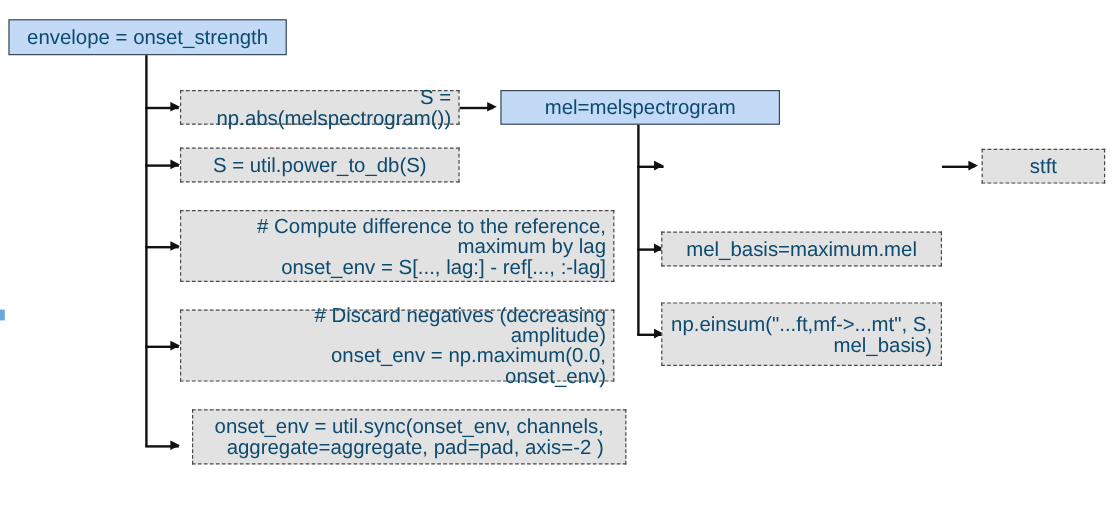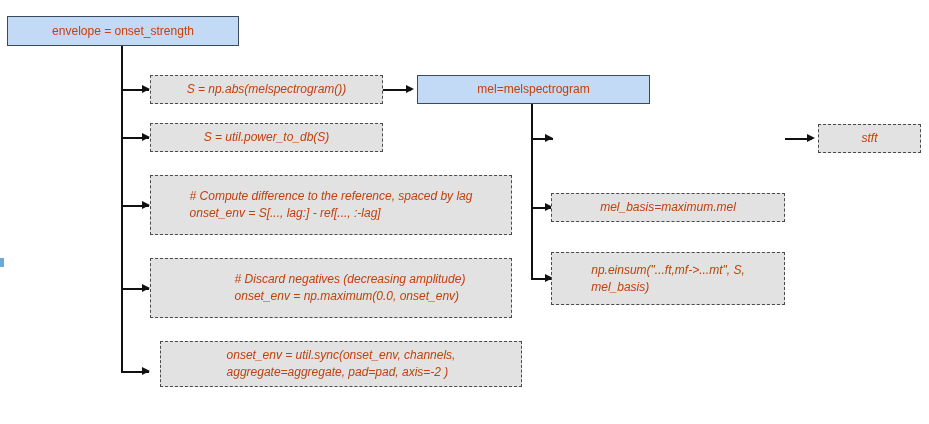--- a/index.html
+++ b/index.html
@@ -14,35 +14,34 @@
     background: #ffffff;
     font-family: "Liberation Sans", sans-serif;
     overflow: hidden;
   }
   .node {
     position: absolute;
     box-sizing: border-box;
     display: flex;
     align-items: center;
     justify-content: center;
-    text-align: left;
-    color: #c2410c;
-    font-size: 12px;
+    text-align: right;
+    color: #0c4a6e;
+    font-size: 17px;
     line-height: 17px;
     padding: 2px 6px;
     white-space: pre-line;
   }
   .node.primary {
     background: #c3daf7;
     border: 1.6px solid #3b4a5a;
   }
   .node.step {
     background: #e2e2e2;
     border: 1.6px dashed #4a4a4a;
-    font-style: italic;
   }
   .edge {
     position: absolute;
     background: #111111;
   }
   .edge.h { height: 1.6px; }
   .edge.v { width: 1.6px; }
   .arrow {
     position: absolute;
     width: 0;
@@ -79,21 +78,21 @@
   <div class="edge h" style="left:121px; top:288px; width:28px;"></div>
   <div class="arrow" style="left:142px; top:284px;"></div>
 
   <div class="edge h" style="left:121px; top:371px; width:28px;"></div>
   <div class="arrow" style="left:142px; top:367px;"></div>
 
   <div class="node step" style="left:150px; top:75px; width:233px; height:29px;">S = np.abs(melspectrogram())</div>
 
   <div class="node step" style="left:150px; top:123px; width:233px; height:29px;">S = util.power_to_db(S)</div>
 
-  <div class="node step" style="left:150px; top:175px; width:362px; height:60px;"># Compute difference to the reference, spaced by lag
+  <div class="node step" style="left:150px; top:175px; width:362px; height:60px;"># Compute difference to the reference, maximum by lag
 onset_env = S[..., lag:] - ref[..., :-lag]</div>
 
   <div class="node step" style="left:150px; top:258px; width:362px; height:60px;padding-left:44px;"># Discard negatives (decreasing amplitude)
 onset_env = np.maximum(0.0, onset_env)</div>
 
   <div class="node step" style="left:160px; top:341px; width:362px; height:46px;">onset_env = util.sync(onset_env, channels,
 aggregate=aggregate, pad=pad, axis=-2  )</div>
 
   <div class="edge h" style="left:383px; top:89px; width:28px;"></div>
   <div class="arrow" style="left:406px; top:85px;"></div>

